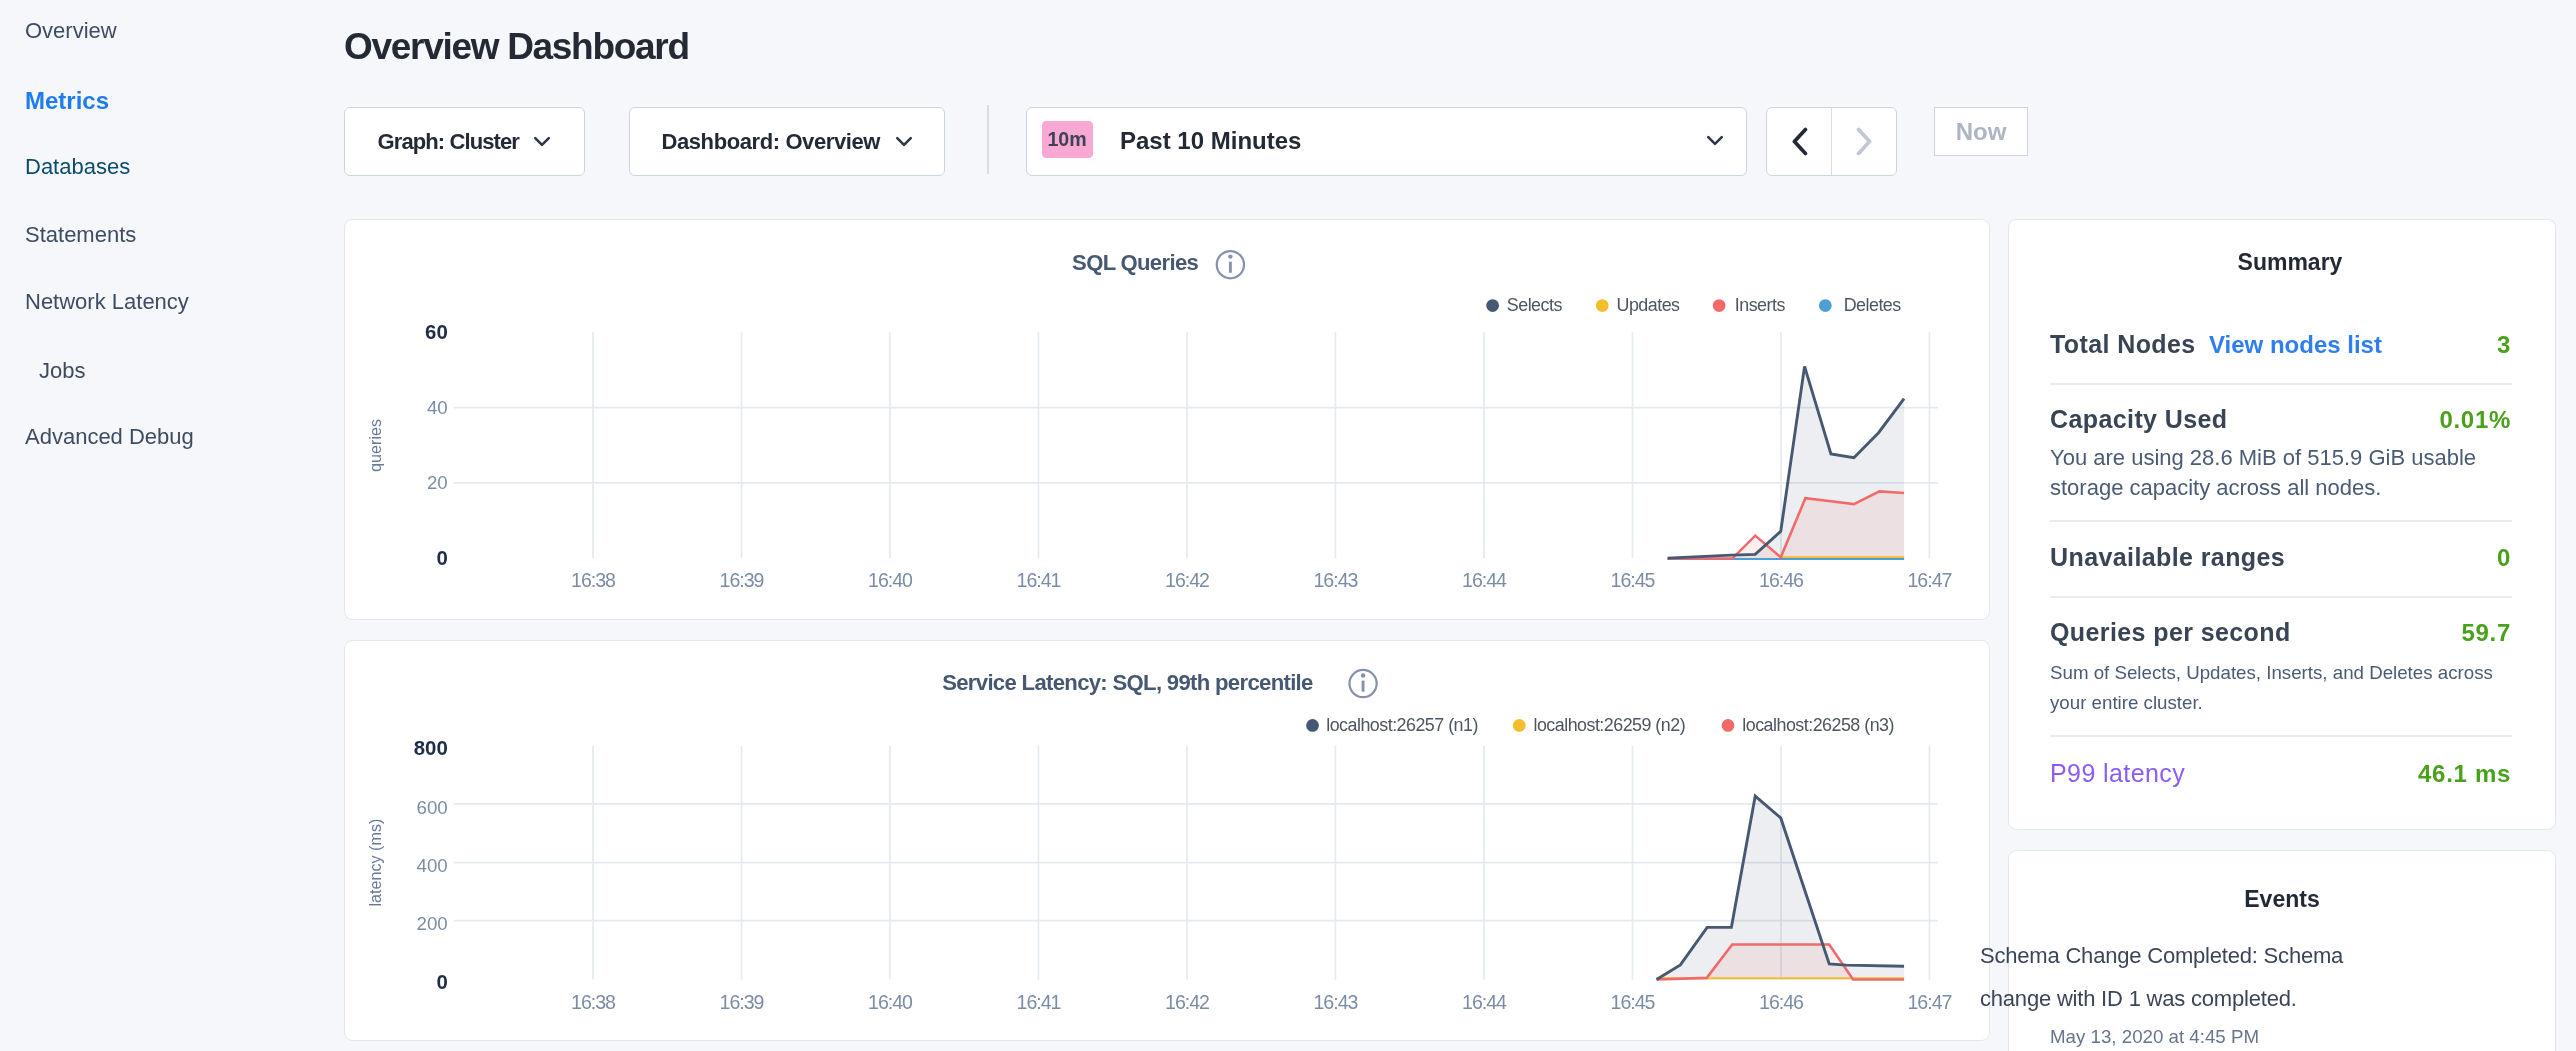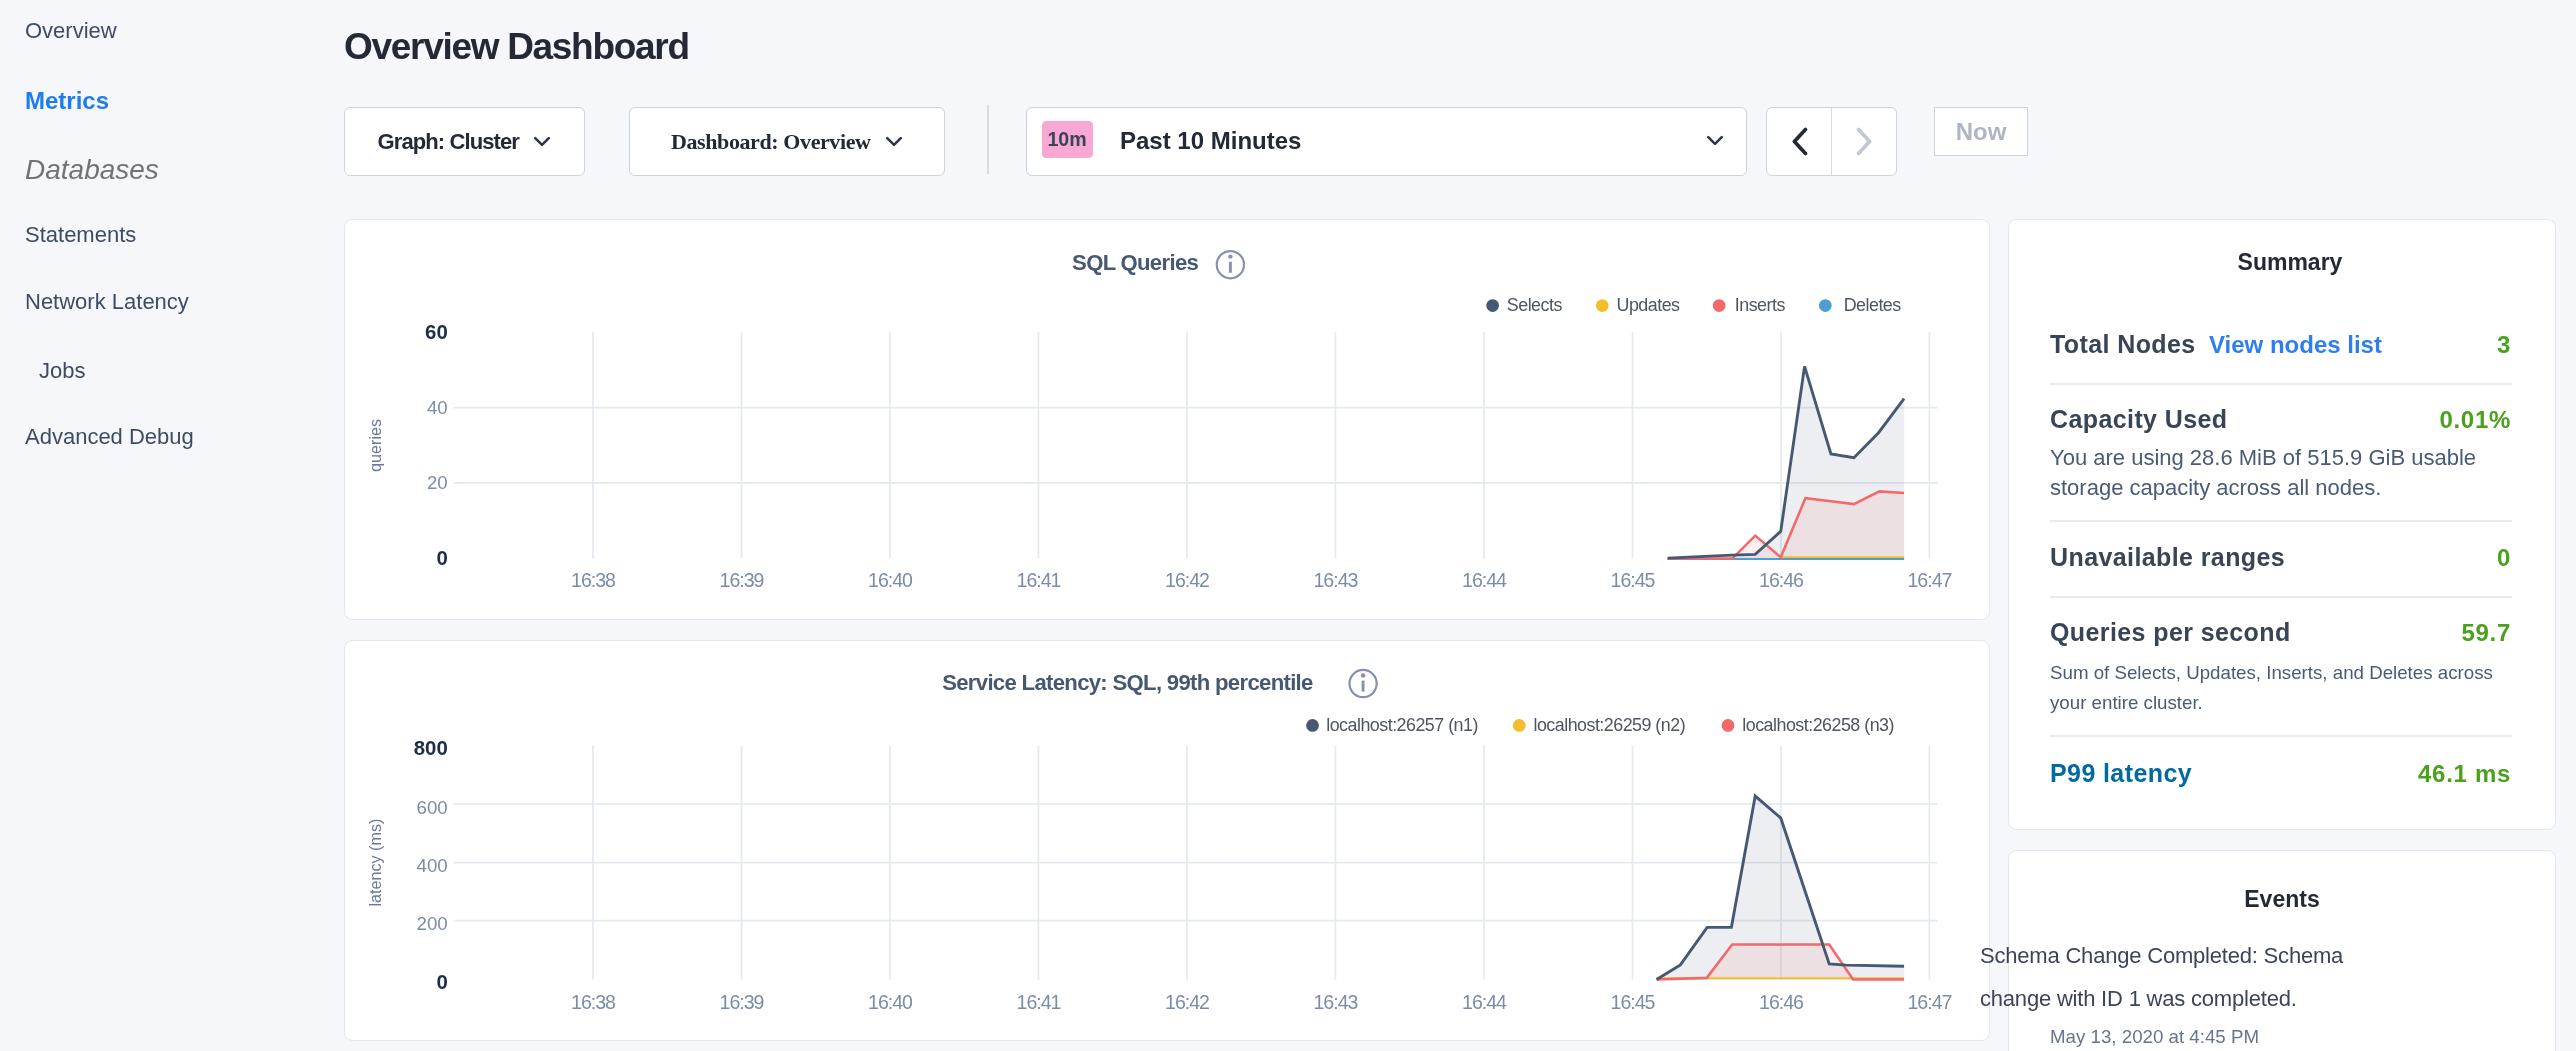--- a/index.html
+++ b/index.html
@@ -2,34 +2,34 @@
 <html style="font-size:13.6px"><head><meta charset="utf-8"><title>Overview Dashboard</title>
 <style>
   html,body { margin:0; padding:0; }
   body { font-family:"Liberation Sans",sans-serif; background:#f5f7fa; }
   #page { position:relative; width:2576px; height:1051px; background:#f5f7fa; overflow:hidden; }
 </style></head>
 <body>
 <div id="page">
 <div style="position:absolute;left:25px;top:18.3px;font-size:22px;color:#3e4c63;white-space:nowrap;">Overview</div>
 <div style="position:absolute;left:25px;top:87px;font-size:24px;font-weight:bold;color:#1f7ced;white-space:nowrap;">Metrics</div>
-<div style="position:absolute;left:25px;top:154px;font-size:28px;color:#737373;white-space:nowrap;font-style:italic;">Databases</div>
+<div style="position:absolute;left:25px;top:154px;font-size:22px;color:#0c4a6e;white-space:nowrap;">Databases</div>
 <div style="position:absolute;left:25px;top:222px;font-size:22px;color:#3e4c63;white-space:nowrap;">Statements</div>
 <div style="position:absolute;left:25px;top:289px;font-size:22px;color:#3e4c63;white-space:nowrap;">Network Latency</div>
 <div style="position:absolute;left:25px;top:358px;font-size:22px;color:#3e4c63;white-space:nowrap;margin-left:14px;">Jobs</div>
 <div style="position:absolute;left:25px;top:424px;font-size:22px;color:#3e4c63;white-space:nowrap;">Advanced Debug</div>
 <div style="position:absolute;left:344px;top:25.5px;font-size:37px;font-weight:bold;color:#242a35;letter-spacing:-1.3px;">Overview Dashboard</div>
 
 <div style="position:absolute;left:344px;top:107px;width:241px;height:69px;background:#fff;border:1.7px solid #cdd3e0;border-radius:6px;display:flex;align-items:center;justify-content:center;gap:14.5px;box-sizing:border-box;">
   <span style="font-size:22px;font-weight:bold;color:#242a35;letter-spacing:-0.9px;">Graph: Cluster</span>
       <svg width="18" height="11" viewBox="0 0 21 13">
         <path d="M2.5 2.5 L10.5 10.5 L18.5 2.5" stroke="#2c3648" stroke-width="3" fill="none" stroke-linecap="round" stroke-linejoin="round"></path>
       </svg>
 </div>
-<div style="position:absolute;left:629px;top:107px;width:316px;height:69px;background:#fff;border:1.7px solid #cdd3e0;border-radius:6px;display:flex;align-items:center;justify-content:center;gap:14.5px;box-sizing:border-box;font-family:Liberation Serif, serif;">
+<div style="position:absolute;left:629px;top:107px;width:316px;height:69px;background:#fff;border:1.7px solid #cdd3e0;border-radius:6px;display:flex;align-items:center;justify-content:center;gap:14.5px;box-sizing:border-box;">
   <span style="font-size:22px;font-weight:bold;color:#242a35;letter-spacing:-0.4px;">Dashboard: Overview</span>
       <svg width="18" height="11" viewBox="0 0 21 13">
         <path d="M2.5 2.5 L10.5 10.5 L18.5 2.5" stroke="#2c3648" stroke-width="3" fill="none" stroke-linecap="round" stroke-linejoin="round"></path>
       </svg>
 </div>
 <div style="position:absolute;left:987px;top:105px;width:1.7px;height:69px;background:#d9dce3;"></div>
 <div style="position:absolute;left:1026px;top:107px;width:721px;height:69px;background:#fff;border:1.7px solid #cdd3e0;border-radius:6px;box-sizing:border-box;">
   <div style="position:absolute;left:14.5px;top:12.8px;width:51px;height:37px;background:#f9a8d4;border-radius:4.3px;display:flex;align-items:center;justify-content:center;font-size:19.6px;font-weight:bold;color:#3b4455;">10m</div>
   <div style="position:absolute;left:93px;top:18.7px;font-size:24px;font-weight:bold;color:#242a35;">Past 10 Minutes</div>
   <div style="position:absolute;right:22px;top:26px;"><svg width="18" height="11" viewBox="0 0 21 13">
@@ -156,21 +156,21 @@
 <div style="position:absolute;right:65px;top:406px;font-size:24px;font-weight:bold;color:#4aa11c;letter-spacing:0.7px;white-space:nowrap;">0.01%</div>
 <div style="position:absolute;left:2050px;top:443px;width:476px;font-size:22px;line-height:30px;color:#4a5b75;">You are using 28.6 MiB of 515.9 GiB usable storage capacity across all nodes.</div>
 <div style="position:absolute;left:2050px;top:520px;width:462px;height:1.7px;background:#e8ebf1;"></div>
 <div style="position:absolute;left:2050px;top:543px;font-size:25px;font-weight:bold;color:#394455;letter-spacing:0.4px;white-space:nowrap;">Unavailable ranges</div>
 <div style="position:absolute;right:65px;top:544px;font-size:24px;font-weight:bold;color:#4aa11c;letter-spacing:0.7px;white-space:nowrap;">0</div>
 <div style="position:absolute;left:2050px;top:596px;width:462px;height:1.7px;background:#e8ebf1;"></div>
 <div style="position:absolute;left:2050px;top:618px;font-size:25px;font-weight:bold;color:#394455;letter-spacing:0.4px;white-space:nowrap;">Queries per second</div>
 <div style="position:absolute;right:65px;top:619px;font-size:24px;font-weight:bold;color:#4aa11c;letter-spacing:0.7px;white-space:nowrap;">59.7</div>
 <div style="position:absolute;left:2050px;top:658px;width:459px;font-size:18.7px;line-height:30px;color:#4a5b75;">Sum of Selects, Updates, Inserts, and Deletes across your entire cluster.</div>
 <div style="position:absolute;left:2050px;top:735px;width:462px;height:1.7px;background:#e8ebf1;"></div>
-<div style="position:absolute;left:2050px;top:759px;font-size:25px;font-weight:bold;color:#0369a1;letter-spacing:0.4px;white-space:nowrap;">P99 latency</div>
+<div style="position:absolute;left:2050px;top:759px;font-size:25px;font-weight:normal;color:#8b5cf6;letter-spacing:0.4px;white-space:nowrap;">P99 latency</div>
 <div style="position:absolute;right:65px;top:760px;font-size:24px;font-weight:bold;color:#4aa11c;letter-spacing:0.7px;white-space:nowrap;">46.1 ms</div>
 
 <div style="position:absolute;left:2008px;top:850px;width:548px;height:255px;background:#fff;border:1.7px solid #e2e7ee;border-radius:8.5px;box-sizing:border-box;"></div>
 <div style="position:absolute;left:2008px;top:886px;width:548px;text-align:center;font-size:23px;font-weight:bold;color:#242a35;">Events</div>
 <div style="position:absolute;left:1932px;top:934px;font-size:22px;letter-spacing:-0.2px;line-height:43px;color:#3b4557;margin-left:48px;">Schema Change Completed: Schema<br>change with ID 1 was completed.</div>
 <div style="position:absolute;left:2050px;top:1026px;font-size:18.7px;color:#66758c;">May 13, 2020 at 4:45 PM</div>
 
 </div>
 
 </body></html>

